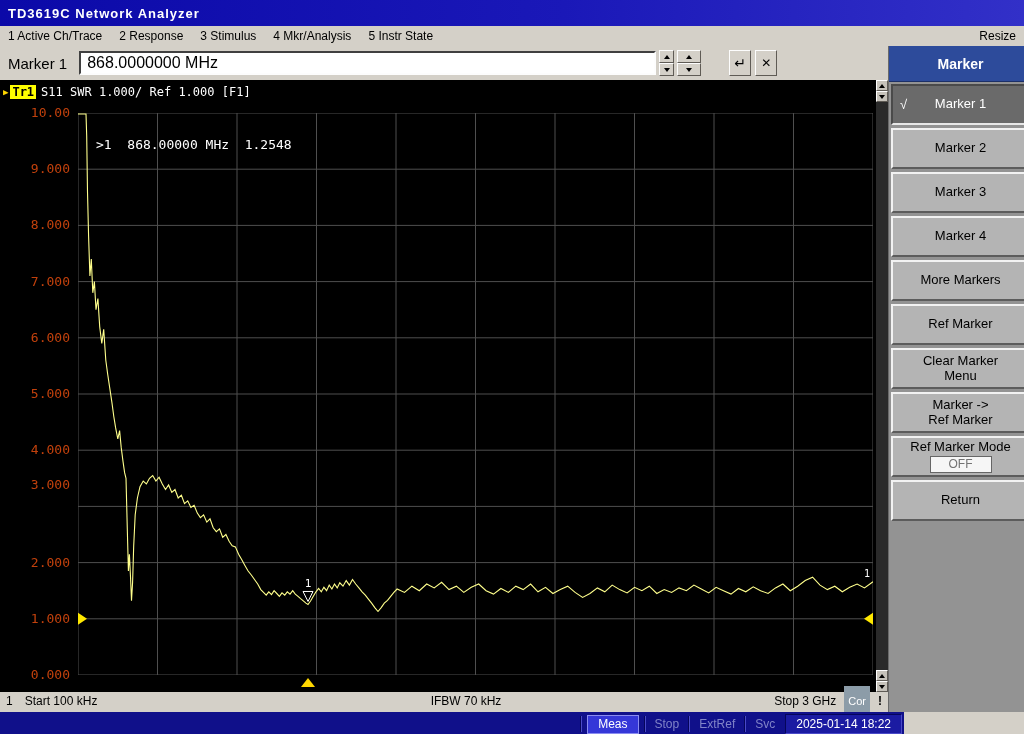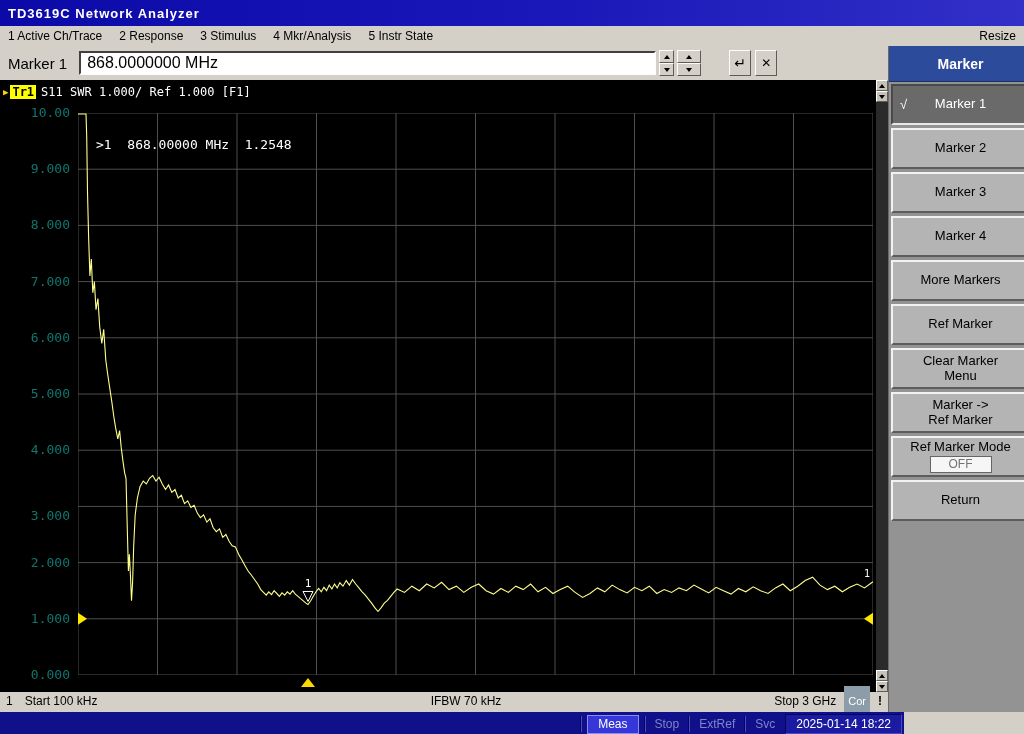--- a/index.html
+++ b/index.html
@@ -67,21 +67,21 @@
   }
   #trace-header{
     position:absolute;left:3px;top:5px;display:flex;align-items:center;
     font-family:"DejaVu Sans Mono",monospace;font-size:12px;color:#fff;
     white-space:pre;
   }
   .play{color:#ffd700;font-size:9px;margin-right:2px;}
   #tr1{background:#ffff00;color:#000;padding:0 2px;margin-right:5px;font-weight:bold;}
   .ytick{
     position:absolute;left:0;width:70px;text-align:right;
-    font-family:"DejaVu Sans Mono",monospace;font-size:13px;color:#0f766e;
+    font-family:"DejaVu Sans Mono",monospace;font-size:13px;color:#c2410c;
   }
   #plot{position:absolute;left:78px;top:33px;width:795px;height:562px;}
   #plot-svg{display:block;}
   #readout{
     position:absolute;left:18px;top:24px;color:#fff;
     font-family:"DejaVu Sans Mono",monospace;font-size:13px;white-space:pre;
   }
   #stim-tri{
     position:absolute;top:598px;width:0;height:0;
     border-left:7px solid transparent;border-right:7px solid transparent;
@@ -217,21 +217,21 @@
       <span id="trace-desc">S11 SWR 1.000/ Ref 1.000 [F1]</span>
     </div>
     <div id="ylabels">
         <div class="ytick" style="top: 25px;">10.00</div>
         <div class="ytick" style="top: 81.2px;">9.000</div>
         <div class="ytick" style="top: 137.4px;">8.000</div>
         <div class="ytick" style="top: 193.6px;">7.000</div>
         <div class="ytick" style="top: 249.8px;">6.000</div>
         <div class="ytick" style="top: 306px;">5.000</div>
         <div class="ytick" style="top: 362.2px;">4.000</div>
-        <div class="ytick" style="top: 428px;">3.000</div>
+        <div class="ytick" style="top: 397px;">3.000</div>
         <div class="ytick" style="top: 474.6px;">2.000</div>
         <div class="ytick" style="top: 530.8px;">1.000</div>
         <div class="ytick" style="top: 587px;">0.000</div>
       </div>
     <div id="plot">
       <svg id="plot-svg" width="795" height="562">
           <line x1="0" y1="0" x2="0" y2="562" stroke="#4f4f4f" stroke-width="1"></line>
           <line x1="79.5" y1="0" x2="79.5" y2="562" stroke="#4f4f4f" stroke-width="1"></line>
           <line x1="159" y1="0" x2="159" y2="562" stroke="#4f4f4f" stroke-width="1"></line>
           <line x1="238.5" y1="0" x2="238.5" y2="562" stroke="#4f4f4f" stroke-width="1"></line>

